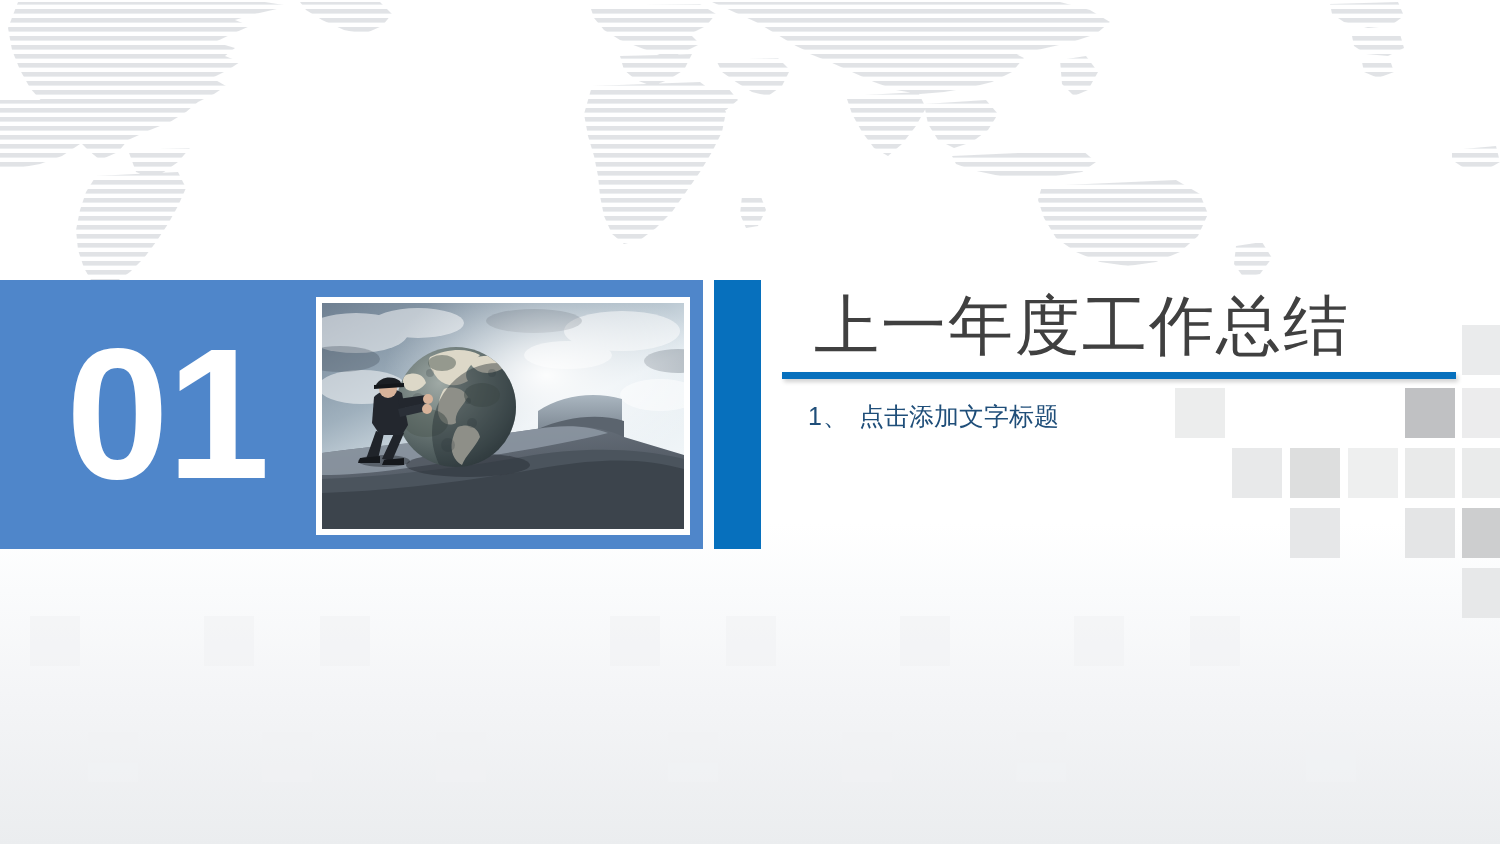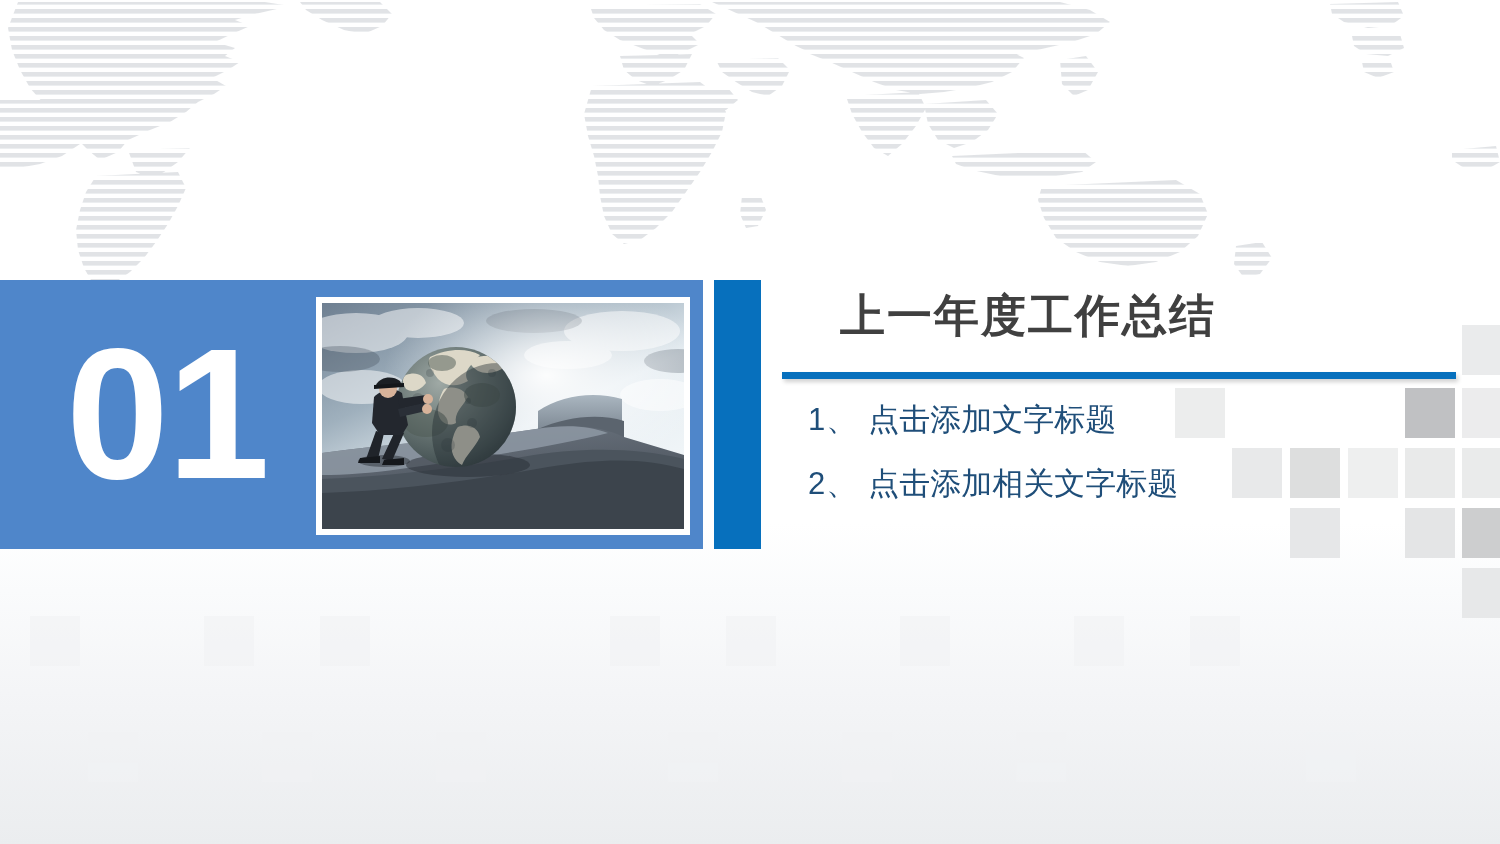--- a/index.html
+++ b/index.html
@@ -113,24 +113,24 @@
     width: 100%;
     height: 100%;
     overflow: hidden;
     background: #8795a4;
   }
   .photo svg { display: block; width: 100%; height: 100%; }
 
   
   .title {
     position: absolute;
-    left: 840px;
+    left: 814px;
     top: 292px;
-    font-size: 45px;
-    font-weight: bold;
+    font-size: 65px;
+    font-weight: normal;
     color: #404040;
     letter-spacing: 2px;
     white-space: nowrap;
     line-height: 1.05;
   }
   .title-rule {
     position: absolute;
     left: 782px;
     top: 372px;
     width: 674px;
@@ -139,21 +139,21 @@
     box-shadow: 2px 3px 4px rgba(0,0,0,0.18);
   }
   .bullets {
     position: absolute;
     left: 808px;
     top: 404px;
     width: 640px;
   }
   .bullet {
     color: #1f4e79;
-    font-size: 31px;
+    font-size: 25px;
     line-height: 1;
     margin-bottom: 33px;
     white-space: nowrap;
   }
   .bullet .bnum { letter-spacing: 1px; }
   .bullet .btext { margin-left: 10px; }
 </style>
 </head>
 <body>
 
@@ -399,18 +399,15 @@
     </div>
   </div>
 
   <div class="title">上一年度工作总结</div>
   <div class="title-rule"></div>
 
   <div class="bullets">
     <div class="bullet">
       <span class="bnum">1、</span><span class="btext">点击添加文字标题</span>
     </div>
-    <div class="bullet">
-      <span class="bnum">2、</span><span class="btext">点击添加相关文字标题</span>
-    </div>
   </div>
 
 </div>
 
 </body></html>

